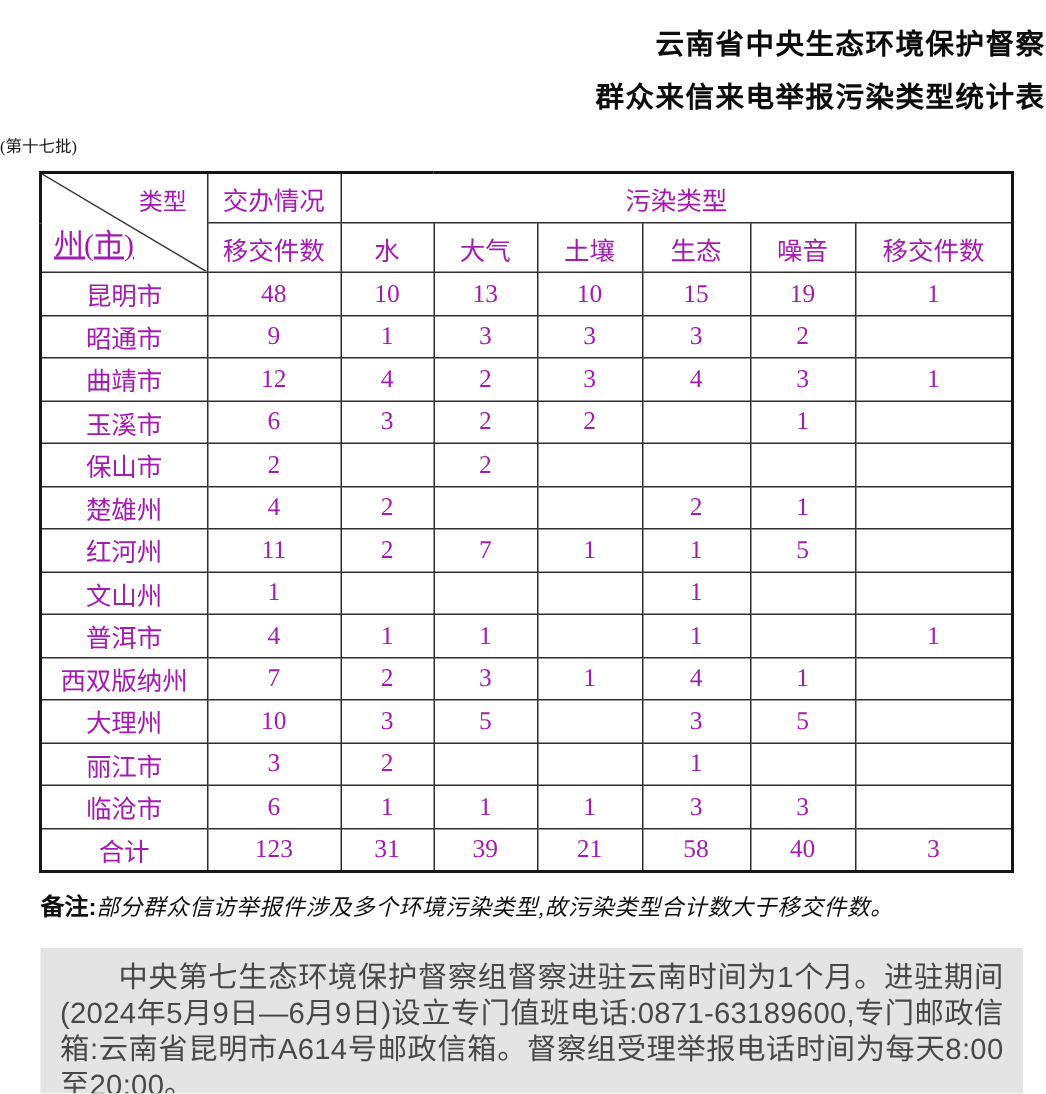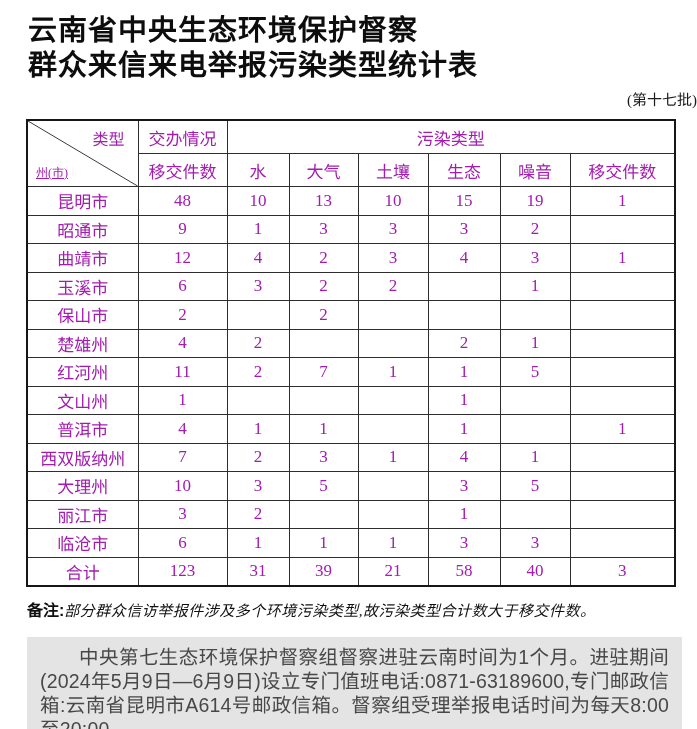--- a/index.html
+++ b/index.html
@@ -7,31 +7,31 @@
     position: relative;
     width: 697px;
     height: 729px;
     background: #ffffff;
     box-sizing: border-box;
     padding-top: 13px;
     overflow: hidden;
     font-family: "Liberation Sans", "DejaVu Sans", sans-serif;
   }
   .title {
-    text-align: left;
+    text-align: right;
     font-weight: 700;
-    font-size: 29px;
+    font-size: 19px;
     line-height: 35px;
     letter-spacing: 1px;
     color: #0d0d0d;
     padding-left: 28px;
   }
   .subtitle {
-    text-align: right;
-    font-size: 15px;
+    text-align: left;
+    font-size: 11px;
     margin-top: 5px;
     color: #1b1b1b;
     font-family: "Liberation Serif", "DejaVu Serif", serif;
   }
   table.stats {
     border-collapse: collapse;
     table-layout: fixed;
     width: 650px;
     margin: 10px 0 0 26px;
     border: 2px solid #161616;
@@ -46,21 +46,21 @@
     font-weight: 400;
     font-size: 17px;
     overflow: hidden;
     white-space: nowrap;
   }
   .stats thead th { height: 32px; }
   .stats tbody td { height: 27.5px; }
   th.corner { position: relative; }
   .corner .diag { position: absolute; left: 0; top: 0; width: 100%; height: 100%; display: block; }
   .corner-top { position: absolute; top: 5px; right: 13px; font-size: 16px; }
-  .corner-bottom { position: absolute; bottom: 5px; left: 8px; font-size: 12px; text-decoration: underline; }
+  .corner-bottom { position: absolute; bottom: 5px; left: 8px; font-size: 20px; text-decoration: underline; }
   .remark {
     margin: 13px 0 14px 27px;
     width: 650px;
     font-size: 15px;
     line-height: 21px;
     color: #101010;
     white-space: nowrap;
   }
   .remark .remark-label {
     font-weight: 700;

